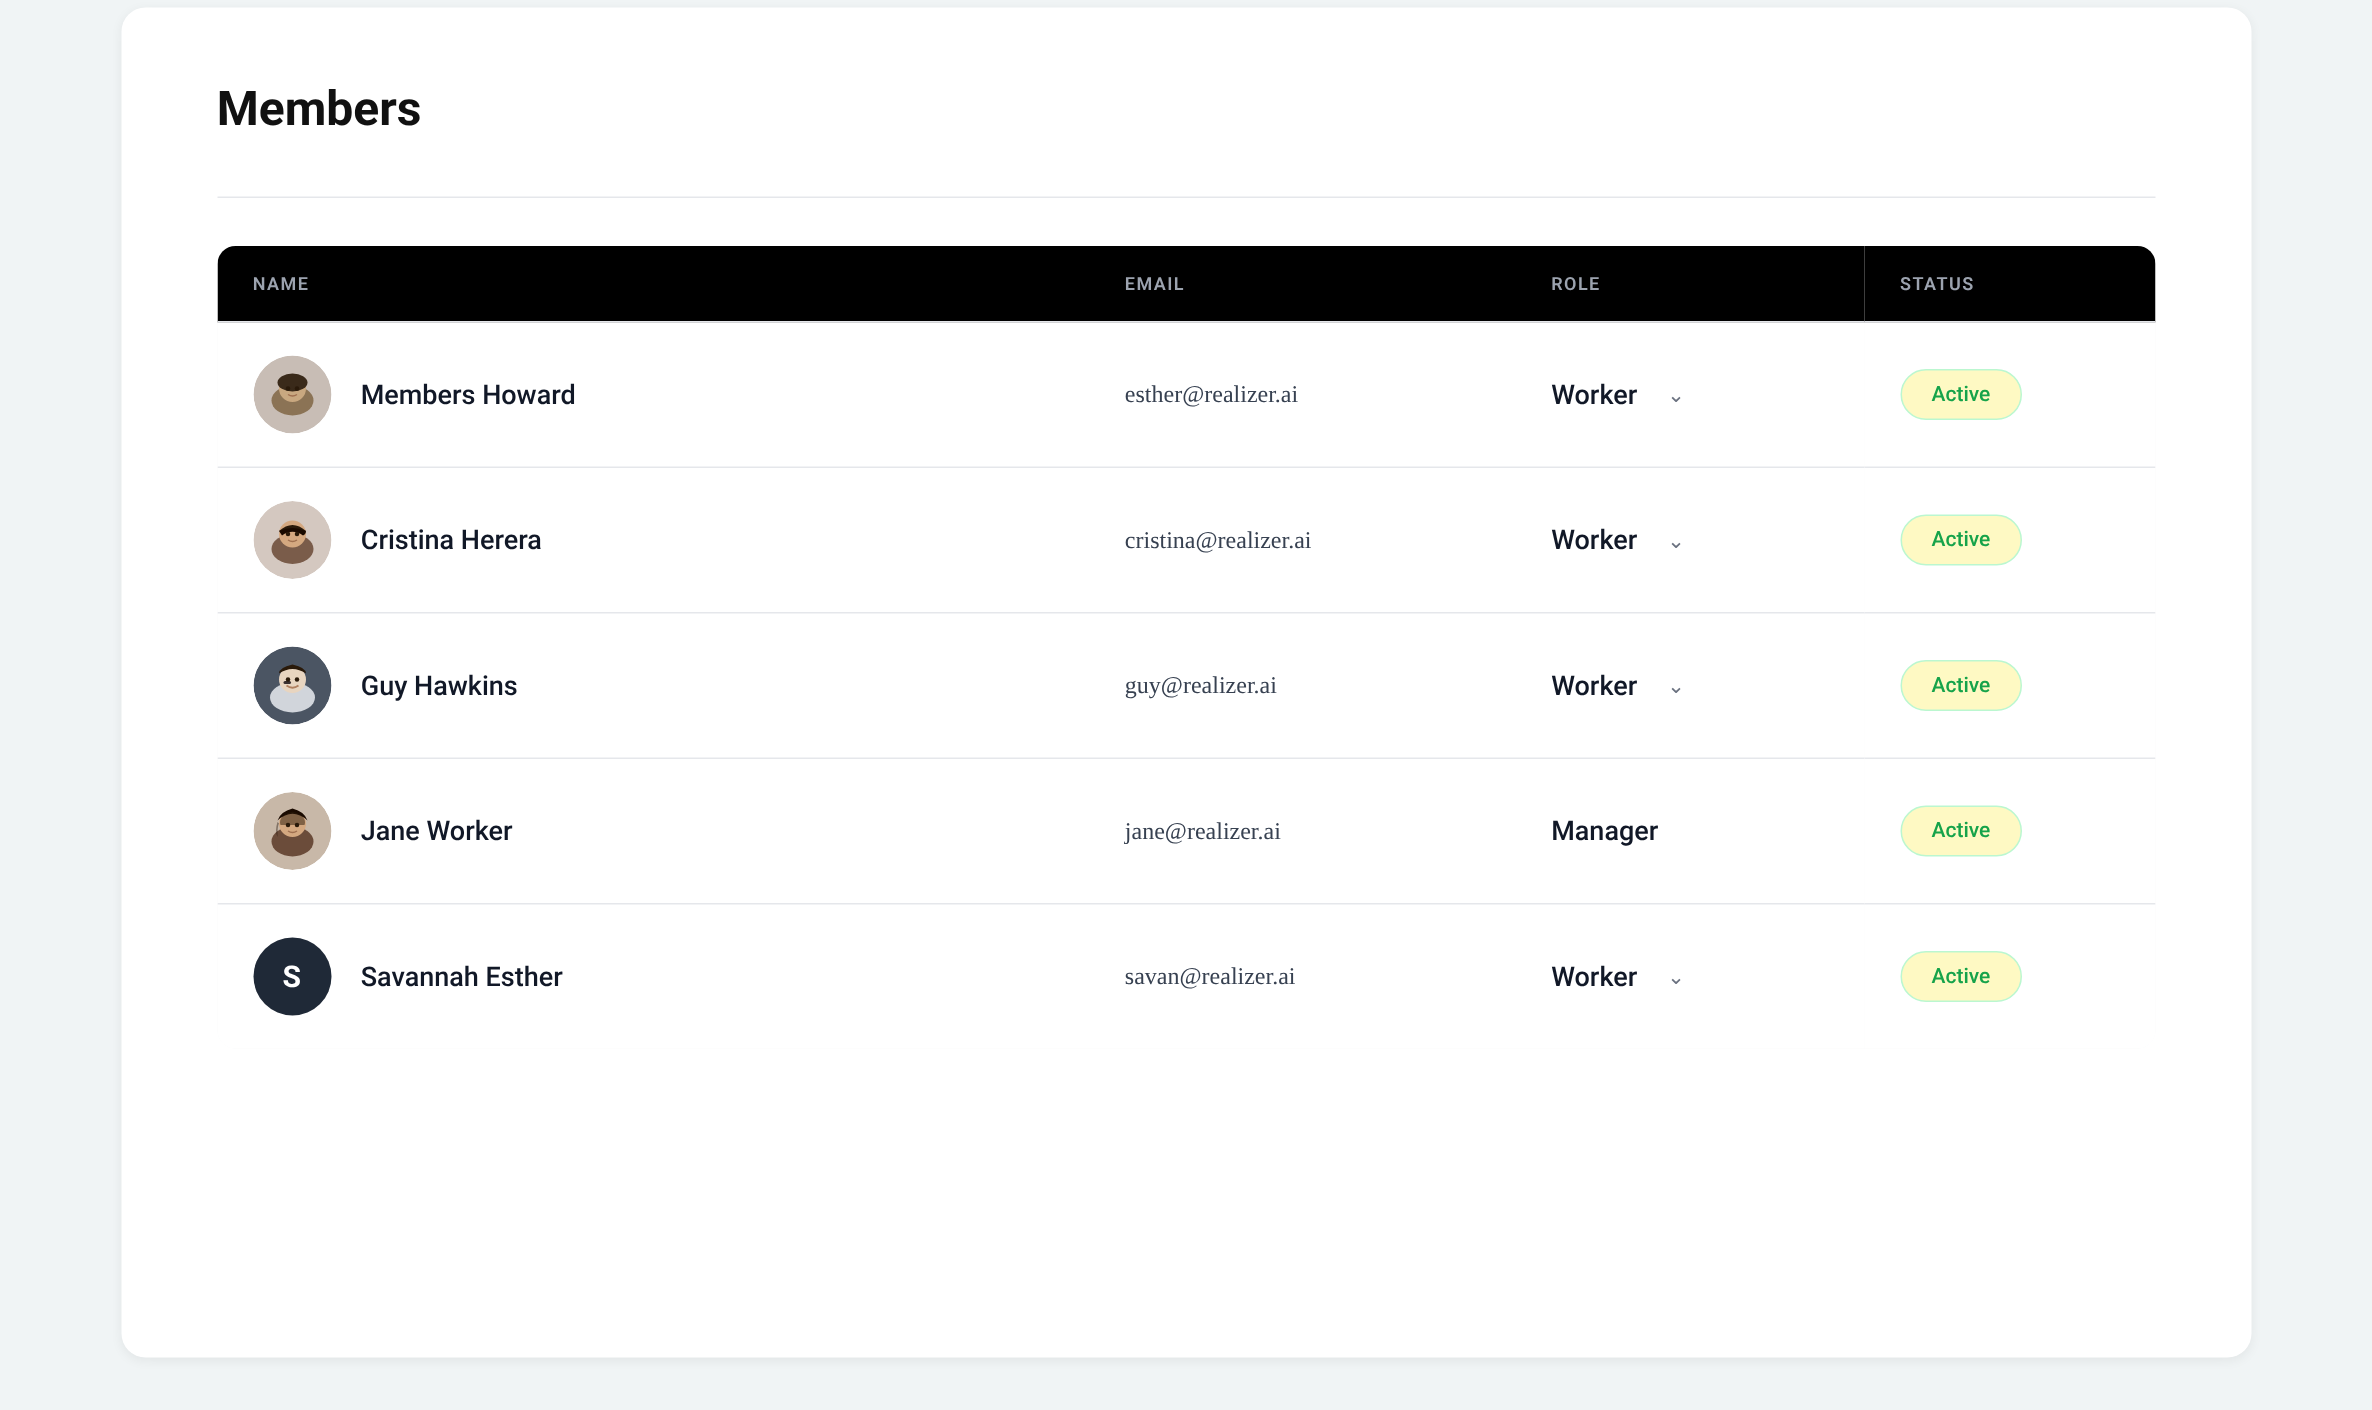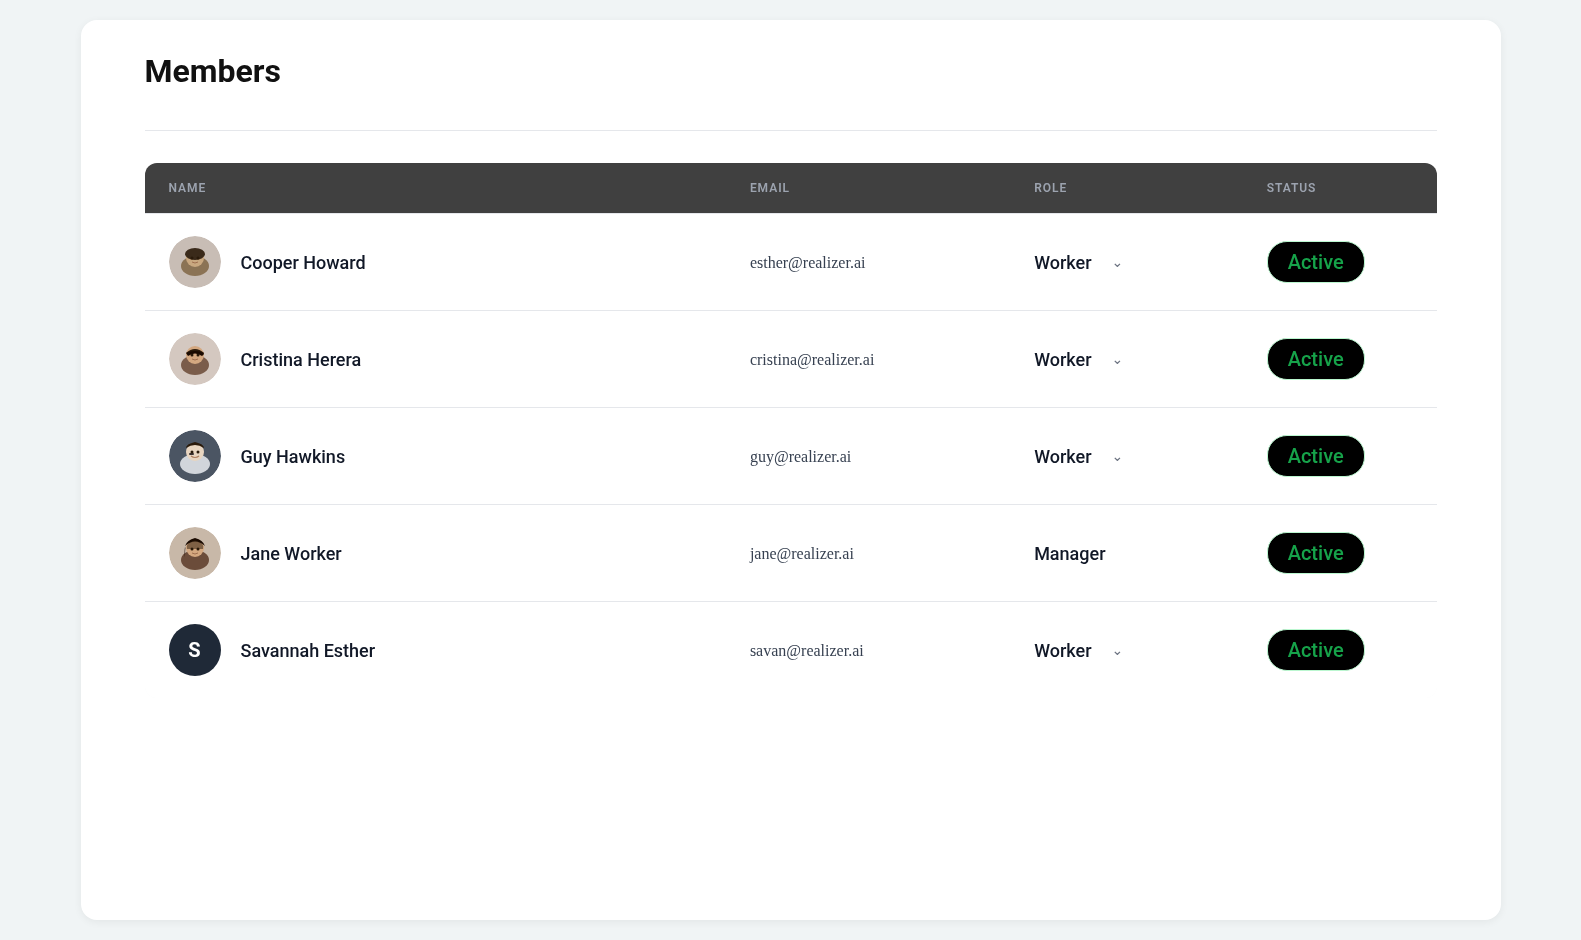--- a/index.html
+++ b/index.html
@@ -17,22 +17,22 @@
       align-items: flex-start;
       justify-content: center;
       padding: 0;
     }
 
     .page-container {
       background: #ffffff;
       border-radius: 16px;
       width: 1420px;
       min-height: 900px;
-      margin: 20px auto;
-      padding: 32px 64px;
+      margin: 5px auto;
+      padding: 48px 64px;
       box-shadow: 0 2px 8px rgba(0,0,0,0.06);
     }
 
     .page-title {
       font-size: 32px;
       font-weight: 700;
       color: #111111;
       margin-bottom: 40px;
     }
 
@@ -44,21 +44,22 @@
 
     .members-table {
       width: 100%;
       border-collapse: collapse;
       background: #f9fafb;
       border-radius: 12px;
       overflow: hidden;
     }
 
     .table-header {
-      background: #404040;
+      background: #000000;
+      text-decoration: underline;
     }
 
     .table-header th {
       padding: 18px 24px;
       text-align: left;
       font-size: 12px;
       font-weight: 600;
       color: #9ca3af;
       letter-spacing: 0.08em;
       text-transform: uppercase;
@@ -121,23 +122,23 @@
       color: #6b7280;
       font-size: 14px;
     }
 
     .status-badge {
       display: inline-flex;
       align-items: center;
       justify-content: center;
       padding: 8px 20px;
       border-radius: 20px;
-      background: #000000;
+      background: #fef9c3;
       color: #16a34a;
-      font-size: 20px;
+      font-size: 14px;
       font-weight: 500;
       border: 1.5px solid #bbf7d0;
     }
 
     .avatar-placeholder {
       width: 52px;
       height: 52px;
       border-radius: 50%;
       display: flex;
       align-items: center;
@@ -177,21 +178,21 @@
       <div class="member-name-cell">
         <svg class="face-svg" viewBox="0 0 52 52">
       <circle cx="26" cy="26" r="26" fill="#c8bdb5"></circle>
       <ellipse cx="26" cy="30" rx="14" ry="10" fill="#8b7355"></ellipse>
       <circle cx="26" cy="22" r="9" fill="#c9a880"></circle>
       <ellipse cx="26" cy="18" rx="10" ry="6" fill="#3a2a1a"></ellipse>
       <circle cx="23" cy="22" r="1.5" fill="#2a1a0a"></circle>
       <circle cx="29" cy="22" r="1.5" fill="#2a1a0a"></circle>
       <path d="M23 26 Q26 28 29 26" stroke="#a07050" stroke-width="1" fill="none"></path>
     </svg>
-        <span class="member-name">Cooper Howard</span>
+        <span class="member-name">Members Howard</span>
       </div>
     </td>
     <td>
       <span class="email-text">esther@realizer.ai</span>
     </td>
     <td>
       <div class="role-cell">
         <span>Worker</span>
         <span class="chevron-icon">⌄</span>
       </div>

